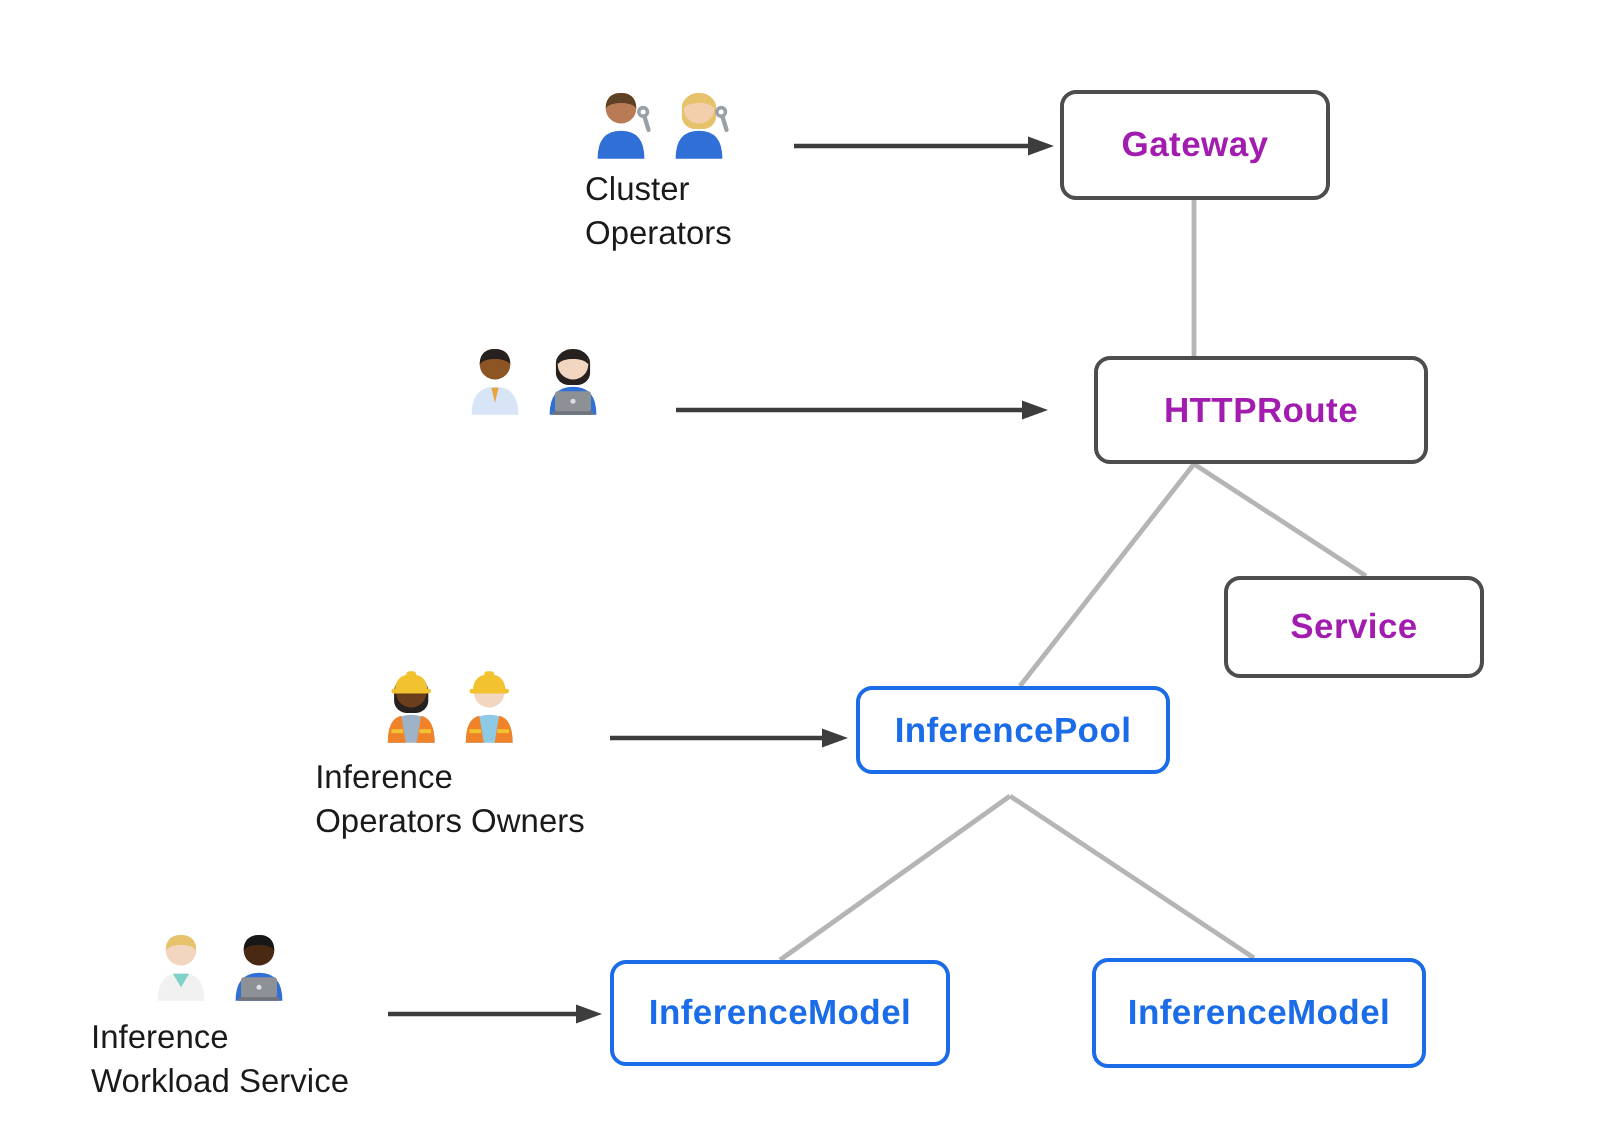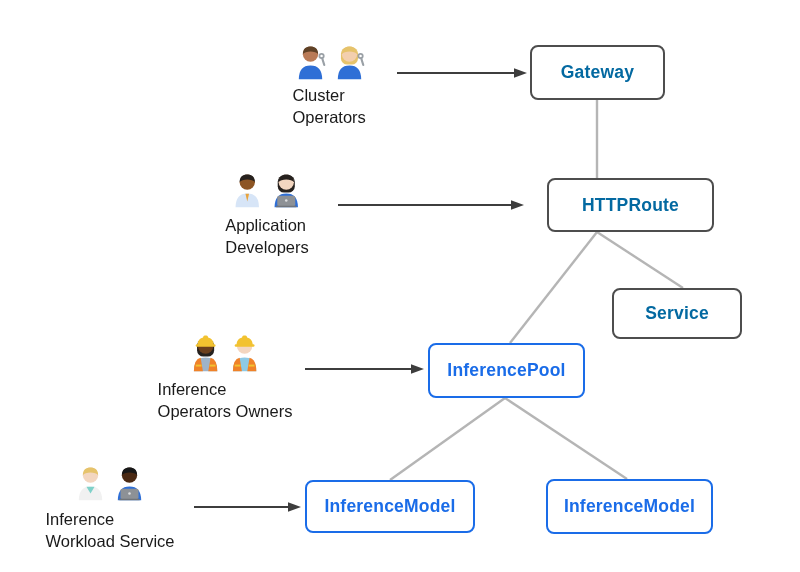--- a/index.html
+++ b/index.html
@@ -21,21 +21,21 @@
     position: absolute;
     display: flex;
     align-items: center;
     justify-content: center;
     background: #ffffff;
     border-radius: 8px;
     font-weight: bold;
     font-size: 17.5px;
     letter-spacing: 0.2px;
   }
-  .node.dark { border: 2.5px solid #4d4d4d; color: #0369a1; }
+  .node.dark { border: 2.5px solid #4d4d4d; color: #a21caf; }
   .node.blue { border: 2.5px solid #1a6ce8; color: #1a6ce8; }
   .actor {
     position: absolute;
     transform: translateX(-50%);
     white-space: nowrap;
   }
   .persons {
     display: flex;
     justify-content: center;
     align-items: flex-end;
@@ -70,21 +70,21 @@
     </svg>
 <div class="node dark" style="left: 530px; top: 45px; width: 135px; height: 55px;">
       <span>Gateway</span>
     </div>
     <div class="node dark" style="left: 547px; top: 178px; width: 167px; height: 54px;">
       <span>HTTPRoute</span>
     </div>
     <div class="node dark" style="left: 612px; top: 288px; width: 130px; height: 51px;">
       <span>Service</span>
     </div>
-    <div class="node blue" style="left: 428px; top: 343px; width: 157px; height: 55px;">
+    <div class="node blue" style="left: 428px; top: 343px; width: 157px; height: 44px;">
       <span>InferencePool</span>
     </div>
     <div class="node blue" style="left: 305px; top: 480px; width: 170px; height: 53px;">
       <span>InferenceModel</span>
     </div>
     <div class="node blue" style="left: 546px; top: 479px; width: 167px; height: 55px;">
       <span>InferenceModel</span>
     </div>
     <div class="actor" style="left: 330px; top: 40px;">
       <div class="persons">
@@ -119,24 +119,20 @@
           </svg></span>
         <span><svg width="36" height="44" viewBox="0 0 40 44" xmlns="http://www.w3.org/2000/svg">
             <rect x="10.5" y="8" width="19" height="19" rx="7" fill="#26211e"></rect>
             <path d="M7,43.5 Q7,28 20,28 Q33,28 33,43.5 Z" fill="#2f6fd6"></path>
             <circle cx="20" cy="15.5" r="8.5" fill="#f3d6c0"></circle>
             <path d="M11.5,15.5 C11.5,9.5 15,7 20,7 C25,7 28.5,9.5 28.5,15.5 C26,11.5 14,11.5 11.5,15.5 Z" fill="#26211e"></path>
             <rect x="10" y="30.5" width="20" height="11.5" rx="1.8" fill="#8d9196"></rect>
             <circle cx="20" cy="36" r="1.4" fill="#dcdddf"></circle>
             <rect x="8.5" y="41.6" width="23" height="1.9" rx="0.95" fill="#70747a"></rect>
           </svg></span>
-      </div>
-      <div class="actor-label" style="margin-top: 4px;">
-        <div>Application</div>
-        <div>Developers</div>
       </div>
     </div>
     <div class="actor" style="left: 225px; top: 332px;">
       <div class="persons">
         <span><svg width="36" height="44" viewBox="0 0 40 44" xmlns="http://www.w3.org/2000/svg">
             <rect x="10.5" y="8" width="19" height="19" rx="7" fill="#26211e"></rect>
             <path d="M7,43.5 Q7,28 20,28 Q33,28 33,43.5 Z" fill="#9fb3c8"></path>
             <path d="M7,43.5 Q7,30 14.5,28.5 L17,43.5 Z" fill="#f08229"></path>
             <path d="M33,43.5 Q33,30 25.5,28.5 L23,43.5 Z" fill="#f08229"></path>
             <rect x="9" y="36" width="6.5" height="2.2" fill="#f2c230"></rect>

